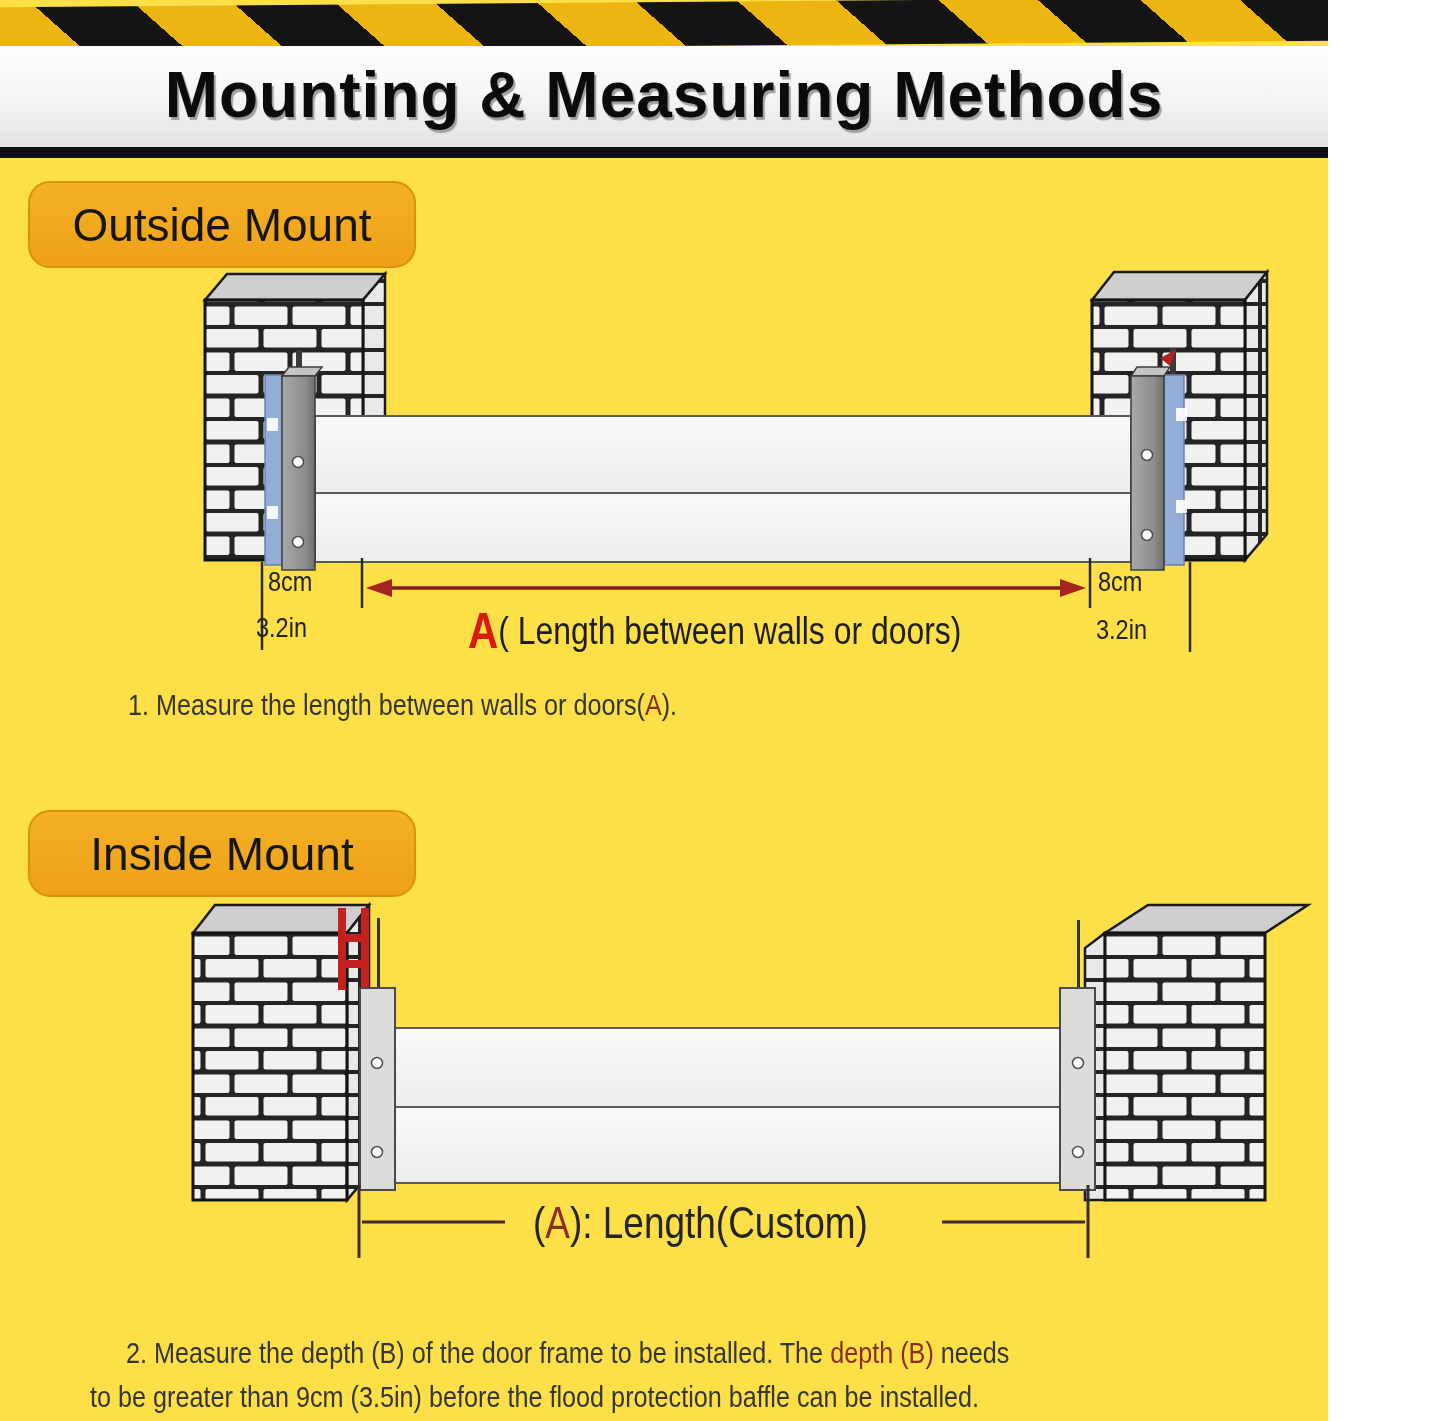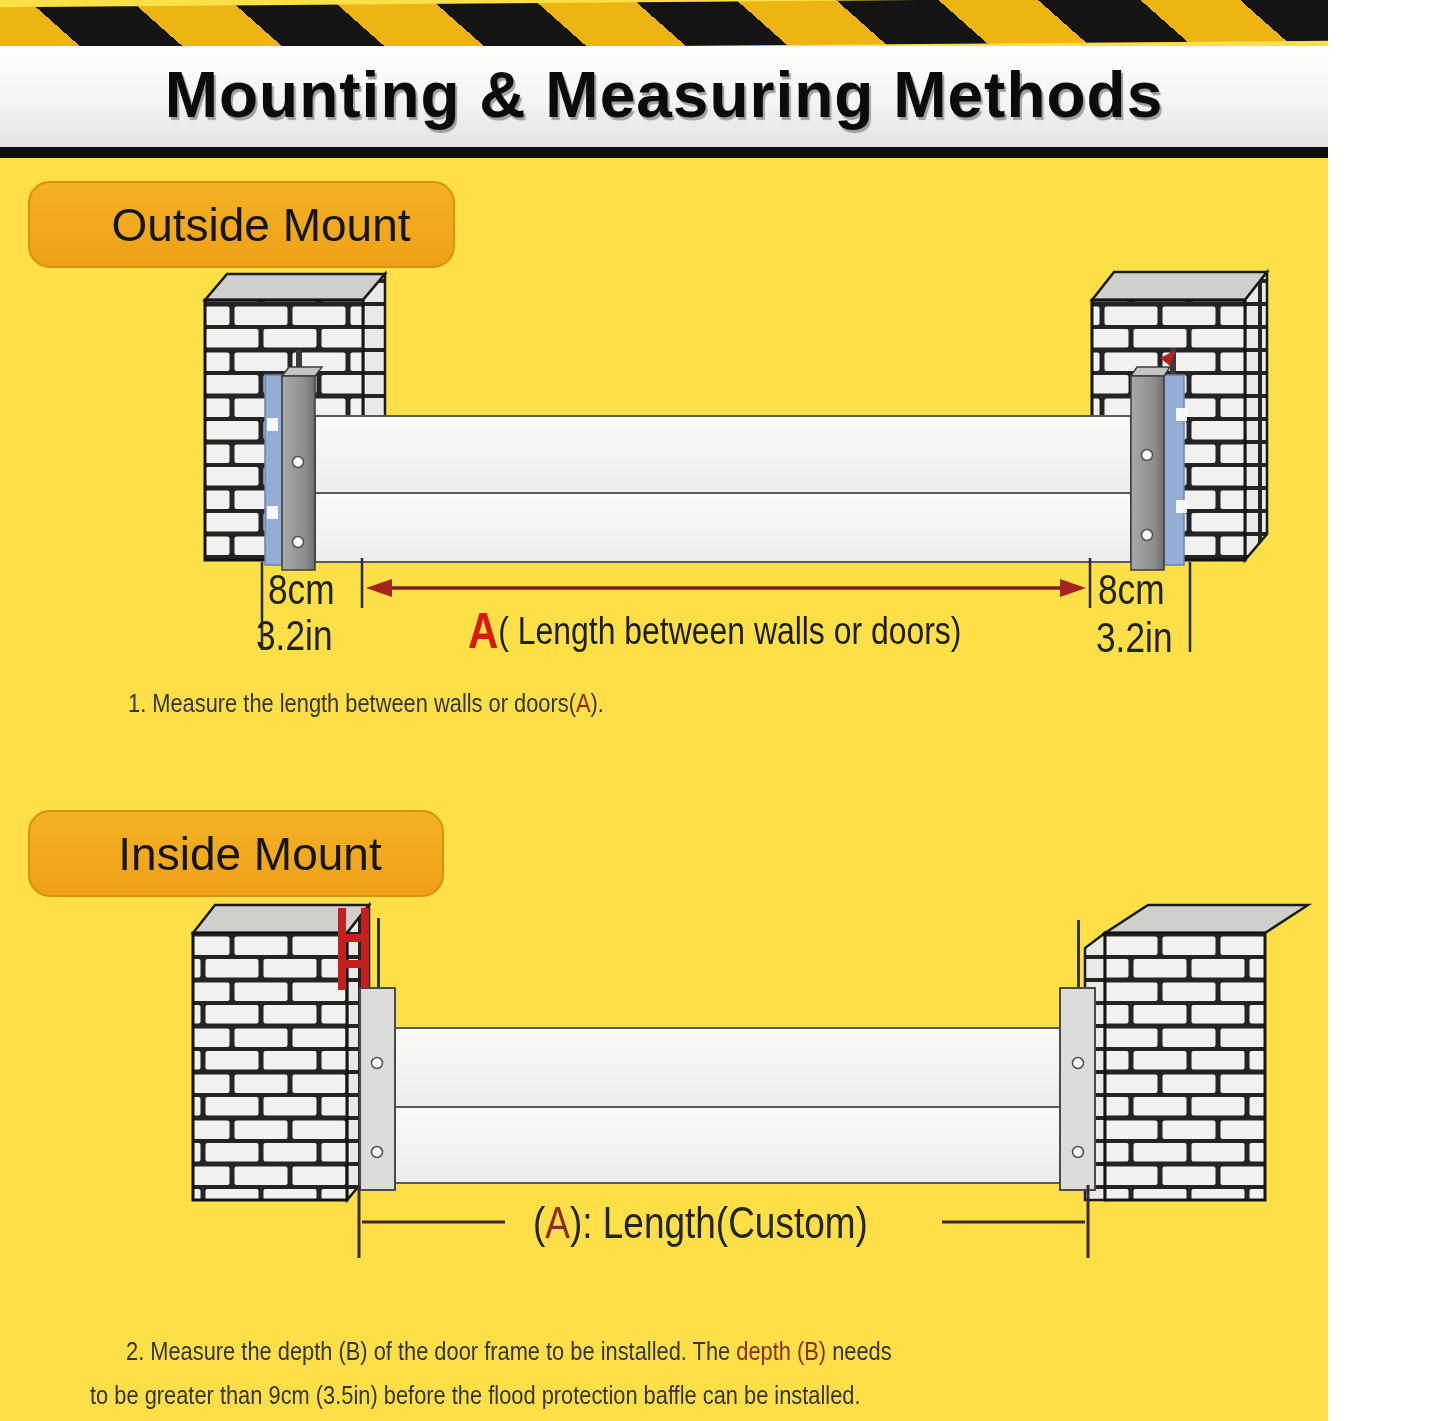--- a/index.html
+++ b/index.html
@@ -25,37 +25,37 @@
     font-size:64px;font-weight:800;letter-spacing:1px;color:#0b0b0b;
     text-shadow:2px 3px 1px #9f9f9f;
   }
   
   .badge{
     position:absolute;left:28px;width:384px;height:83px;
     background:linear-gradient(#f4b125,#eea118);border:2px solid #d89110;
     border-radius:22px;display:flex;align-items:center;justify-content:center;
     font-size:46px;color:#151515;
   }
-  #badge-outside{top:181px;padding-left:39px;}
-  #badge-inside{top:810px;padding-left:28px;}
+  #badge-outside{top:181px;}
+  #badge-inside{top:810px;}
   
   .diagram{position:absolute;left:0;}
   #svg-outside{top:258px;}
   #svg-inside{top:888px;}
   
   .ovl{position:absolute;white-space:nowrap;color:#1d1d1d;}
   .narrow{display:inline-block;transform:scaleX(.84);transform-origin:0 50%;}
-  .dim-num{font-size:42px;color:#222;}
+  .dim-num{font-size:28px;color:#222;}
   #dim-l-cm{left:268px;top:566px;}
   #dim-l-in{left:256px;top:612px;}
   #dim-r-cm{left:1098px;top:566px;}
   #dim-r-in{left:1096px;top:614px;}
   #arrow-label{left:468px;top:602px;font-size:38px;text-align:right;}
   #arrow-label .big-a{font-size:50px;font-weight:bold;color:#d81a14;vertical-align:-4px;}
-  .steps{font-size:26px;color:#353535;}
+  .steps{font-size:30px;color:#353535;}
   #o-step1{left:128px;top:688px;}
   #o-step2{left:128px;top:744px;}
   .hl{color:#8d2c22;}
   #depth-label{left:386px;top:912px;color:#8a2d24;font-size:38px;}
   #depth-label .gt{font-size:52px;vertical-align:-5px;}
   #depth-label .val{font-size:46px;vertical-align:-2px;}
   #len-label{left:533px;top:1198px;font-size:44px;color:#242424;}
   #i-step1{left:96px;top:1284px;}
   #i-step2{left:126px;top:1336px;}
   #i-step3{left:90px;top:1380px;}

